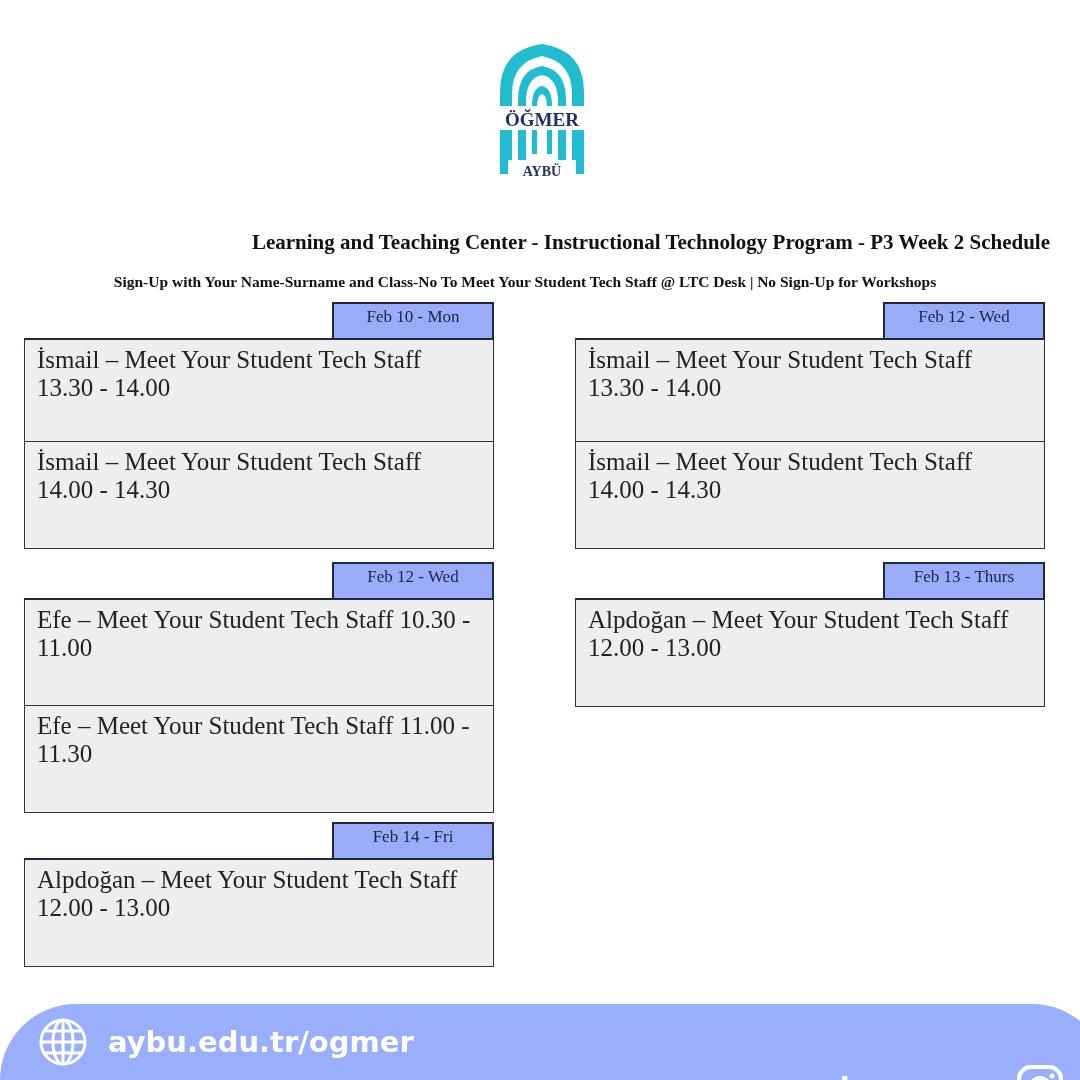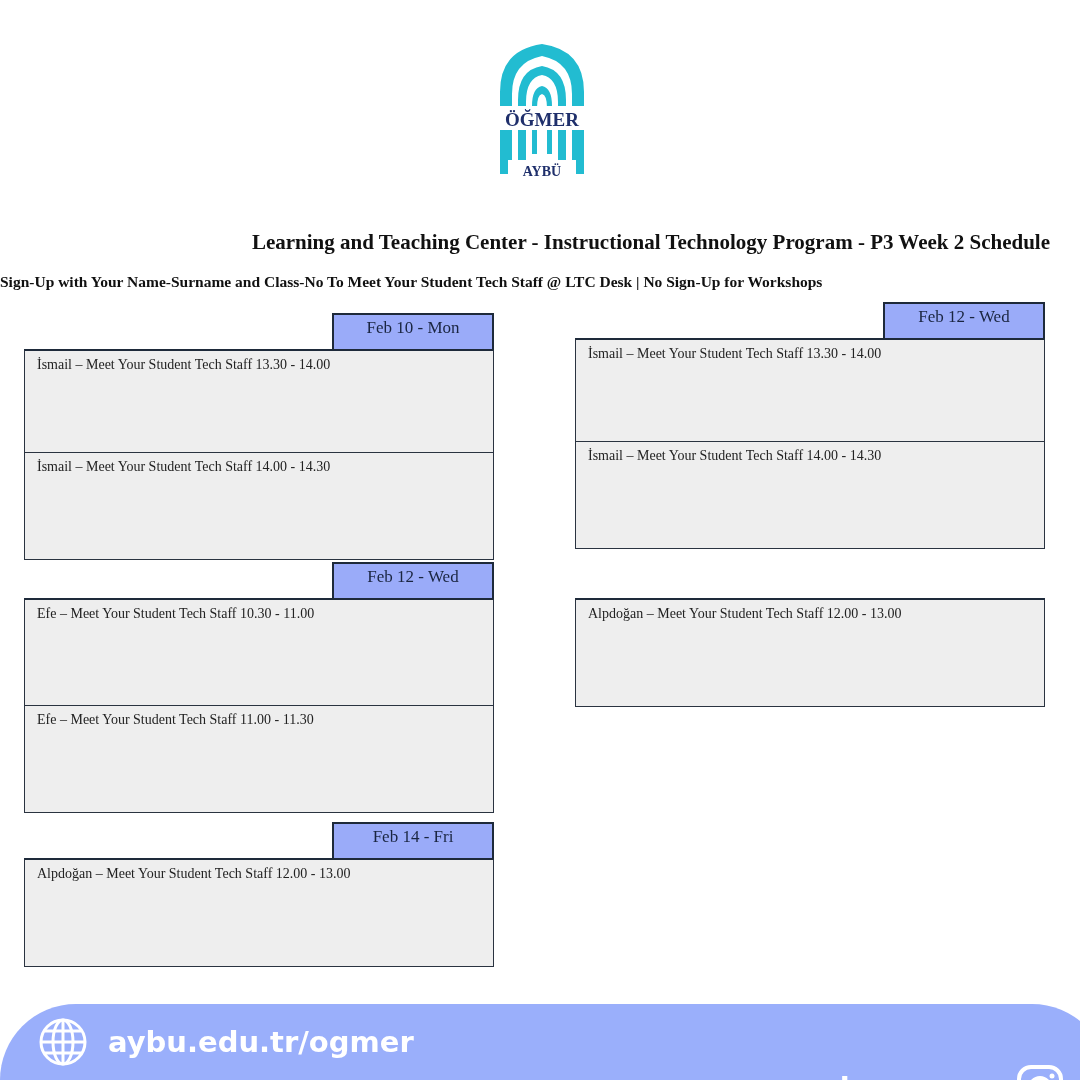--- a/index.html
+++ b/index.html
@@ -1,23 +1,23 @@
 <!DOCTYPE html>
 <html><head>
 <meta charset="utf-8">
 <style>
   html, body { margin:0; padding:0; }
   body { width:1080px; height:1080px; background:#ffffff; position:relative; overflow:hidden; font-family:"Liberation Serif", serif; color:#111; }
   .logo { position:absolute; left:494px; top:42px; width:96px; height:140px; }
   .title { position:absolute; left:0; top:230px; width:1050px; text-align:right; font-weight:bold; font-size:21px; color:#111; }
-  .subtitle { position:absolute; left:0; top:273px; width:1050px; font-weight:bold; font-size:15.5px; color:#111; }
+  .subtitle { position:absolute; left:0; top:273px; width:1050px; text-align:center; font-weight:bold; font-size:15.5px; color:#111; }
   .card { position:absolute; width:470px; }
   .tab { position:absolute; right:0; top:0; width:162px; height:36px; background:#9aabf9; border:2px solid #1e2a3a; border-bottom:none; box-sizing:border-box; text-align:center; font-size:17px; line-height:26px; color:#1a2540; }
   .body { position:absolute; left:0; top:36px; width:470px; border:1.5px solid #2a3340; border-top:2.5px solid #1e2a3a; box-sizing:border-box; background:#eeeeee; }
-  .row { height:102px; padding:6px 12px; box-sizing:border-box; font-size:14px; color:#222; border-bottom:1.5px solid #2a3340; }
+  .row { height:102px; padding:6px 12px; box-sizing:border-box; font-size:25px; color:#222; border-bottom:1.5px solid #2a3340; }
   .row.tall { height:106px; }
   .row:last-child { border-bottom:none; }
   .footer { position:absolute; left:0; top:1004px; width:1080px; height:76px; background:#9aaffb; border-radius:120px 120px 0 0;padding-left:28px; }
   .footer .left, .footer .right { position:absolute; top:0; height:76px; display:flex; align-items:center; color:#ffffff; font-family:"DejaVu Sans", sans-serif; font-weight:bold; font-size:29px; }
   .footer .left { left:38px; gap:20px; }
   .footer .right { right:44px; gap:30px;margin-top:46px; }
 </style>
 </head>
 <body>
 
@@ -29,21 +29,21 @@
     <rect x="0" y="64" width="96" height="24" fill="#ffffff"></rect>
     <text x="48" y="84" text-anchor="middle" font-family="Liberation Serif, serif" font-weight="bold" font-size="19" fill="#1f2f6b">ÖĞMER</text>
     <rect x="14" y="118" width="68" height="20" fill="#ffffff"></rect>
     <text x="48" y="134" text-anchor="middle" font-family="Liberation Serif, serif" font-weight="bold" font-size="14" fill="#1f2f6b">AYBÜ</text>
   </svg>
 </div>
 
 <div class="title">Learning and Teaching Center - Instructional Technology Program - P3 Week 2 Schedule</div>
 <div class="subtitle">Sign-Up with Your Name-Surname and Class-No To Meet Your Student Tech Staff @ LTC Desk | No Sign-Up for Workshops</div>
 
-<div class="card" style="left:24px; top:302px; height:245px;margin-top:11px;">
+<div class="card" style="left:24px; top:302px; height:245px;">
   <div class="tab">Feb 10 - Mon</div>
   <div class="body">
     <div class="row">İsmail – Meet Your Student Tech Staff 13.30 - 14.00</div>
     <div class="row tall">İsmail – Meet Your Student Tech Staff 14.00 - 14.30</div>
   </div>
 </div>
 
 <div class="card" style="left:575px; top:302px; height:245px;">
   <div class="tab">Feb 12 - Wed</div>
   <div class="body">
@@ -54,20 +54,21 @@
 
 <div class="card" style="left:24px; top:562px; height:249px;">
   <div class="tab">Feb 12 - Wed</div>
   <div class="body">
     <div class="row tall">Efe – Meet Your Student Tech Staff 10.30 - 11.00</div>
     <div class="row tall">Efe – Meet Your Student Tech Staff 11.00 - 11.30</div>
   </div>
 </div>
 
 <div class="card" style="left:575px; top:562px; height:249px;">
+  <div class="tab">Feb 13 - Thurs</div>
   <div class="body">
     <div class="row tall">Alpdoğan – Meet Your Student Tech Staff 12.00 - 13.00</div>
   </div>
 </div>
 
 <div class="card" style="left:24px; top:822px; height:143px;">
   <div class="tab">Feb 14 - Fri</div>
   <div class="body">
     <div class="row tall">Alpdoğan – Meet Your Student Tech Staff 12.00 - 13.00</div>
   </div>

